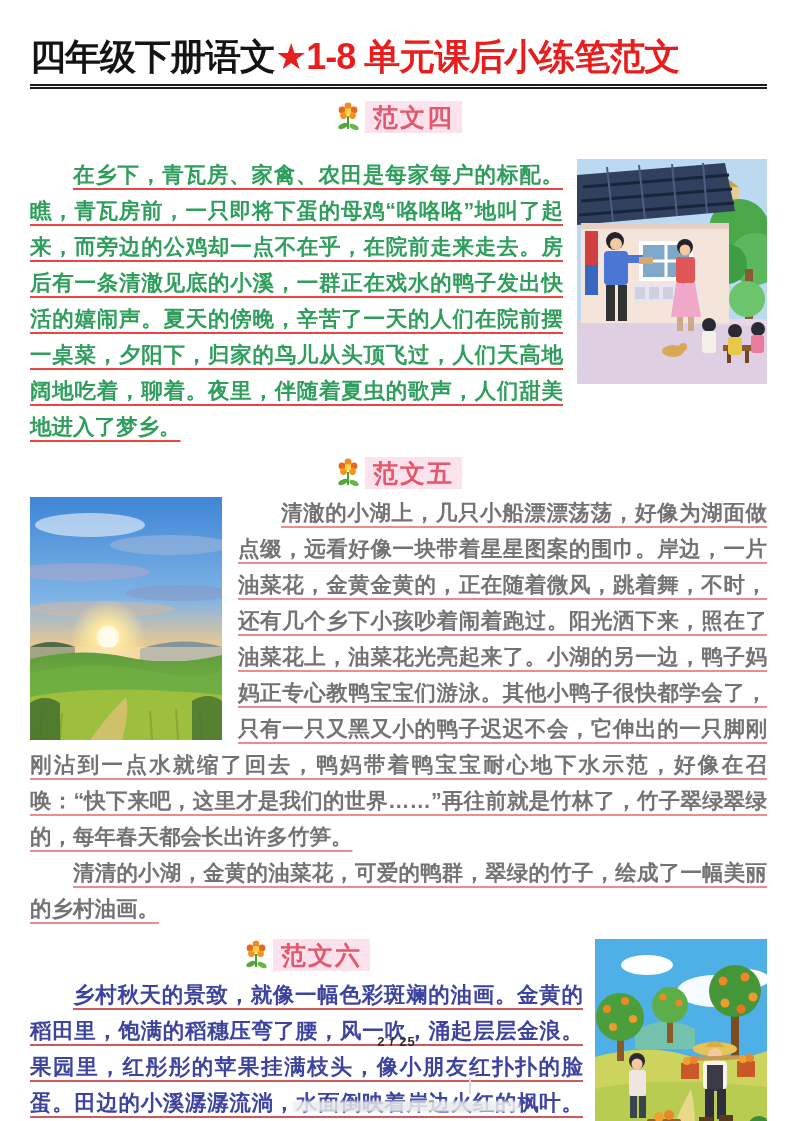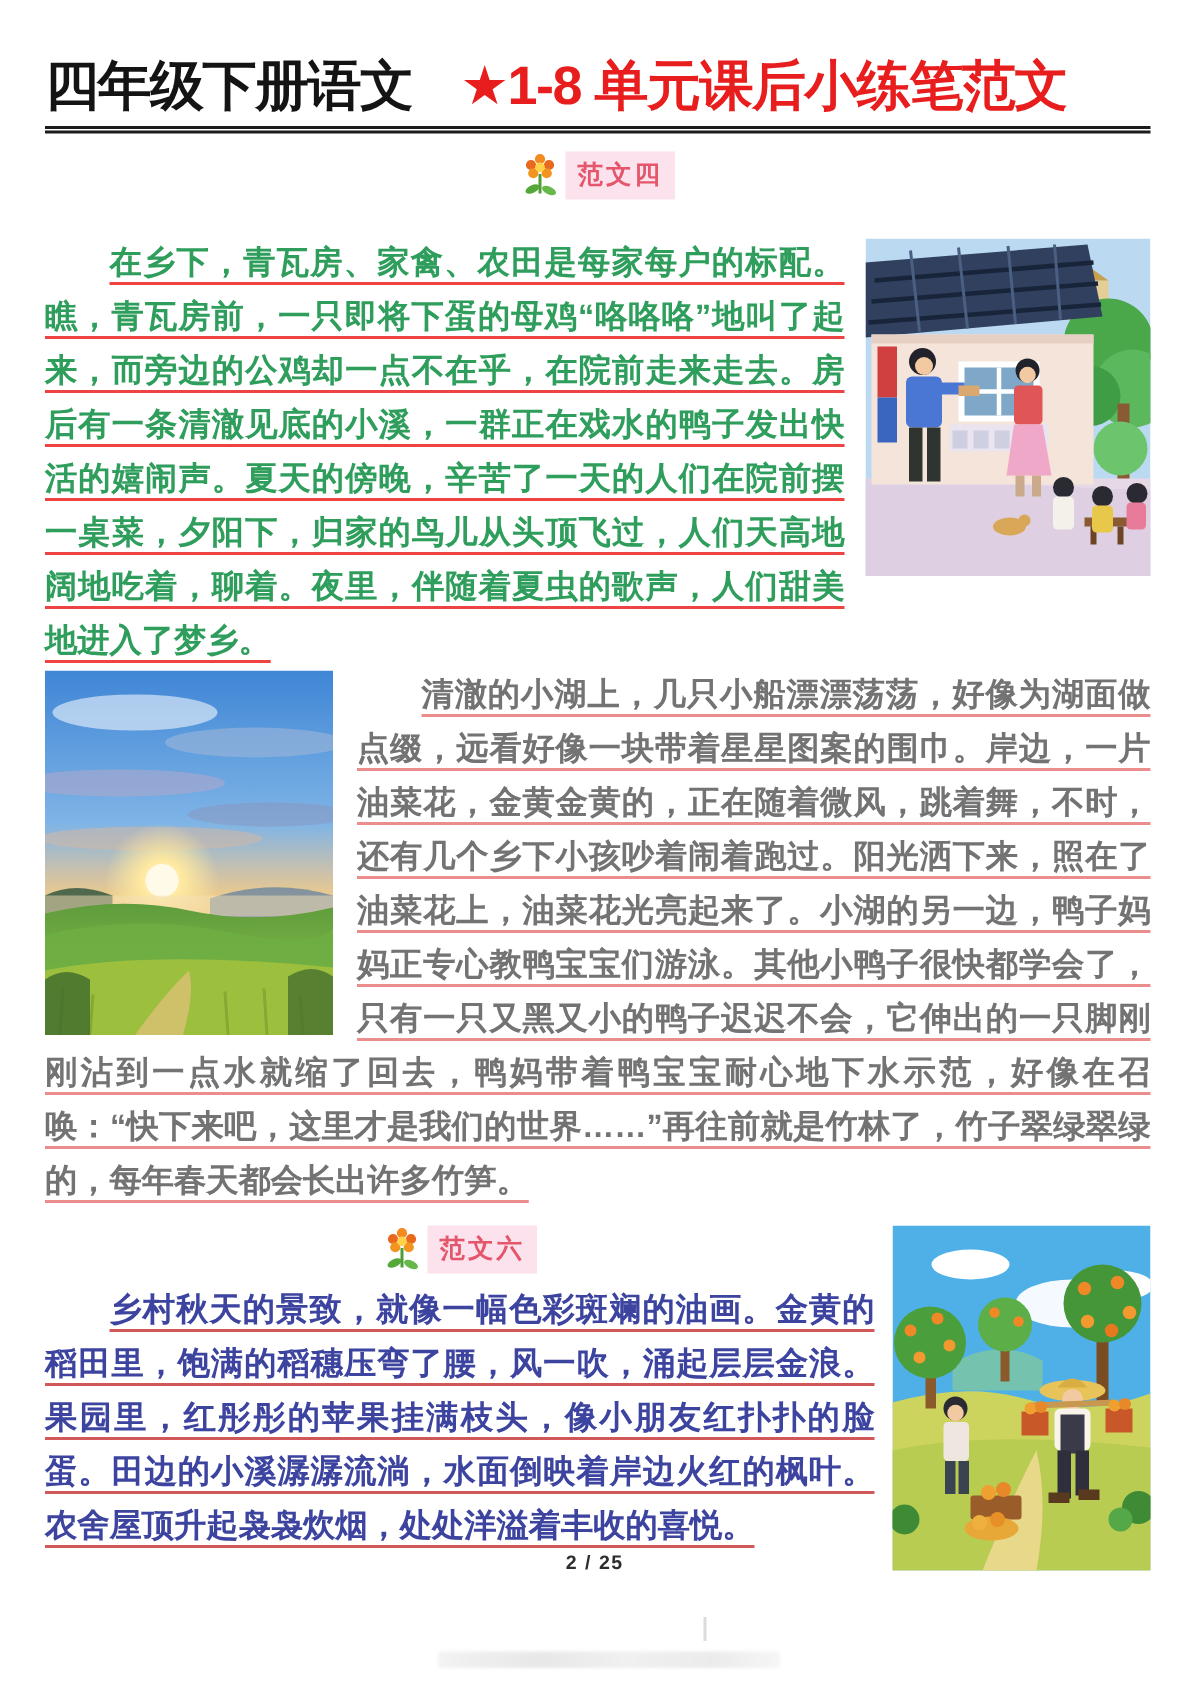--- a/index.html
+++ b/index.html
@@ -9,32 +9,32 @@
     -webkit-font-smoothing:antialiased;
   }
   .page{position:relative;width:793px;height:1121px;overflow:hidden;background:#fff;}
   .content{padding:34px 26px 0 30px;}
 
   
   .doc-title{
     margin:0;font-size:36px;font-weight:bold;letter-spacing:-1px;
     line-height:46px;white-space:nowrap;color:#141414;
   }
-  .doc-title .red{color:#e81e1e;margin-left:32px;}
+  .doc-title .red{color:#e81e1e;}
   .title-rule{height:0;border-bottom:5px double #1c1c1c;margin-top:4px;}
 
   
   .sec-header{
     display:flex;justify-content:center;align-items:center;gap:3px;
     margin:12px 0 6px 0;clear:both;
   }
   .sec-header.in-flow{clear:none;}
   .sec-header .flower{width:27px;height:30px;flex:0 0 auto;}
   .sec-header .hd-text{
-    font-size:17px;font-weight:bold;color:#e4566c;
+    font-size:25px;font-weight:bold;color:#e4566c;
     background:#fce2ec;padding:1px 8px;letter-spacing:2px;line-height:30px;
   }
 
   
   .para{
     margin:0;font-size:21.5px;font-weight:bold;line-height:36px;
     text-align:justify;text-indent:2em;
     text-decoration-line:underline;text-decoration-thickness:2px;
     text-underline-offset:6px;
   }
@@ -152,20 +152,34 @@
           <circle cx="181" cy="170" r="7" fill="#2a2a32"></circle>
           <rect x="174" y="176" width="13" height="18" rx="3" fill="#e87a9a"></rect>
 
           <ellipse cx="96" cy="192" rx="11" ry="6" fill="#d8a858"></ellipse>
           <circle cx="106" cy="188" r="4" fill="#d8a858"></circle>
         </svg>
       </div>
       <p class="para">在乡下，青瓦房、家禽、农田是每家每户的标配。瞧，青瓦房前，一只即将下蛋的母鸡“咯咯咯”地叫了起来，而旁边的公鸡却一点不在乎，在院前走来走去。房后有一条清澈见底的小溪，一群正在戏水的鸭子发出快活的嬉闹声。夏天的傍晚，辛苦了一天的人们在院前摆一桌菜，夕阳下，归家的鸟儿从头顶飞过，人们天高地阔地吃着，聊着。夜里，伴随着夏虫的歌声，人们甜美地进入了梦乡。</p>
     </div>
 
+    <div class="sec-header">
+      <svg class="flower" viewBox="0 0 27 30">
+        <line x1="13" y1="14" x2="13" y2="27" stroke="#4f9e35" stroke-width="2"></line>
+        <ellipse cx="8" cy="24" rx="5" ry="2.5" fill="#53a838" transform="rotate(-25 8 24)"></ellipse>
+        <ellipse cx="19" cy="25" rx="5" ry="2.5" fill="#66b84a" transform="rotate(25 19 25)"></ellipse>
+        <circle cx="13" cy="4" r="3.4" fill="#f28a1e"></circle>
+          <circle cx="7" cy="8" r="3.4" fill="#e8681e"></circle>
+        <circle cx="19" cy="8" r="3.4" fill="#e8681e"></circle>
+          <circle cx="8.5" cy="13.5" r="3.4" fill="#f2941e"></circle>
+        <circle cx="17.5" cy="13.5" r="3.4" fill="#f2941e"></circle>
+          <circle cx="13" cy="9.5" r="3.2" fill="#ffd24a"></circle>
+      </svg>
+      <span class="hd-text">范文五</span>
+    </div>
 
     <div class="sec-five">
       <div class="img-sunset">
         <svg viewBox="0 0 192 243" preserveAspectRatio="none">
           <defs>
             <linearGradient id="sky5" x1="0" y1="0" x2="0" y2="1">
               <stop offset="0" stop-color="#3f86d6"></stop>
               <stop offset="0.42" stop-color="#7fb4e6"></stop>
               <stop offset="0.56" stop-color="#cfc2a8"></stop>
               <stop offset="0.63" stop-color="#f0cc86"></stop>
@@ -201,20 +215,21 @@
               <line x1="32" y1="216" x2="30" y2="243"></line>
             <line x1="120" y1="214" x2="122" y2="243"></line>
               <line x1="146" y1="212" x2="148" y2="243"></line>
             <line x1="170" y1="216" x2="172" y2="243"></line>
           </g>
           <path d="M0 206 Q14 196 30 206 L30 243 L0 243 Z" fill="#3e6a2a" opacity="0.8"></path>
           <path d="M162 204 Q178 194 192 204 L192 243 L162 243 Z" fill="#46702e" opacity="0.8"></path>
         </svg>
       </div>
       <p class="para">清澈的小湖上，几只小船漂漂荡荡，好像为湖面做点缀，远看好像一块带着星星图案的围巾。岸边，一片油菜花，金黄金黄的，正在随着微风，跳着舞，不时，还有几个乡下小孩吵着闹着跑过。阳光洒下来，照在了油菜花上，油菜花光亮起来了。小湖的另一边，鸭子妈妈正专心教鸭宝宝们游泳。其他小鸭子很快都学会了，只有一只又黑又小的鸭子迟迟不会，它伸出的一只脚刚刚沾到一点水就缩了回去，鸭妈带着鸭宝宝耐心地下水示范，好像在召唤：“快下来吧，这里才是我们的世界……”再往前就是竹林了，竹子翠绿翠绿的，每年春天都会长出许多竹笋。</p>
+      <p class="para">清清的小湖，金黄的油菜花，可爱的鸭群，翠绿的竹子，绘成了一幅美丽的乡村油画。</p>
     </div>
 
     <div class="sec-six">
       <div class="img-autumn">
         <svg viewBox="0 0 172 230" preserveAspectRatio="none">
           <rect width="172" height="230" fill="#4fb0e8"></rect>
           <ellipse cx="52" cy="26" rx="26" ry="10" fill="#ffffff"></ellipse>
           <ellipse cx="120" cy="52" rx="38" ry="16" fill="#f4faff"></ellipse>
           <ellipse cx="150" cy="40" rx="24" ry="10" fill="#ffffff"></ellipse>
           <path d="M40 92 Q70 74 100 90 L100 110 L40 110 Z" fill="#7ec8a0" opacity="0.8"></path>

